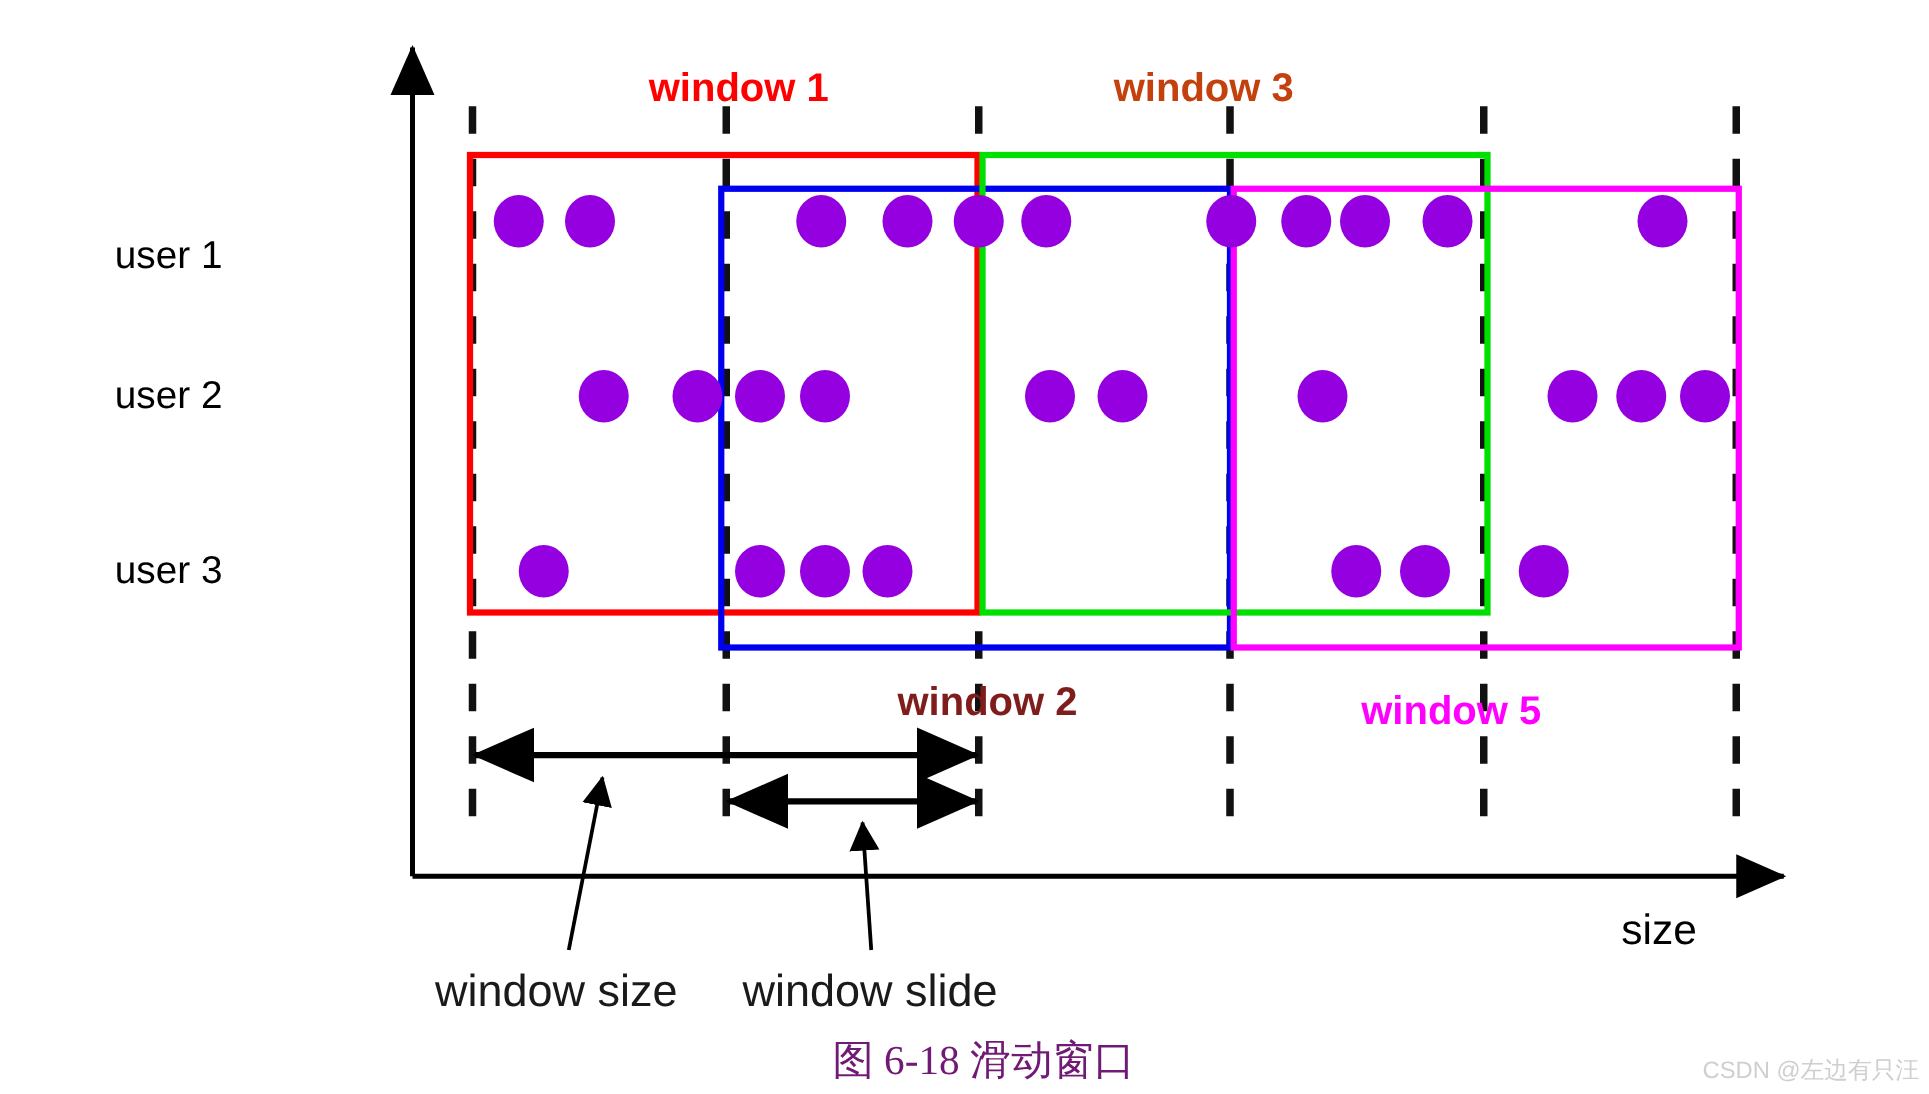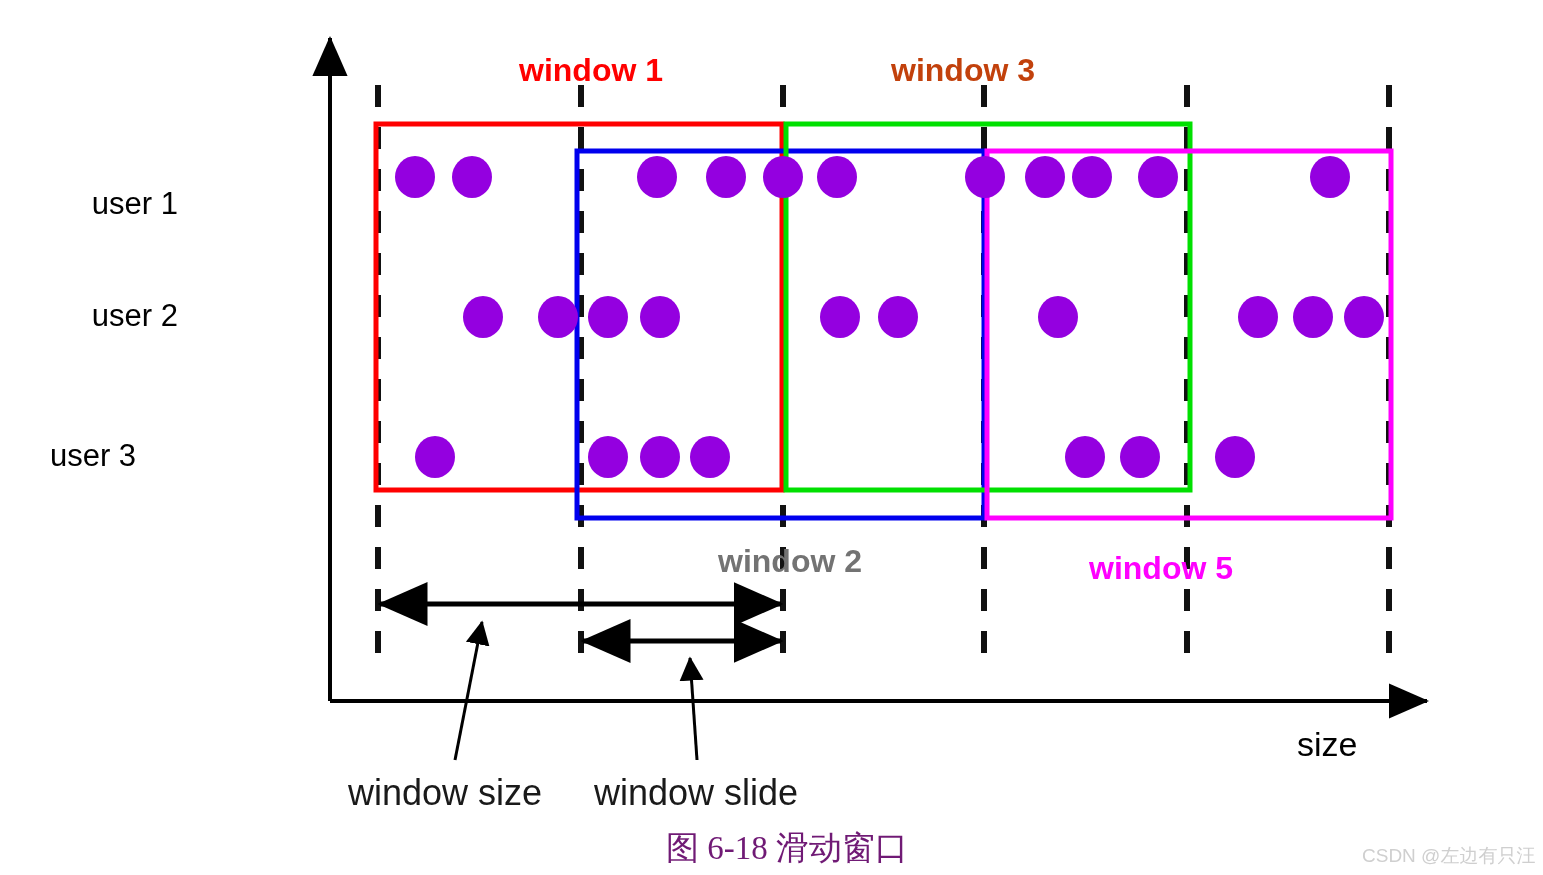--- a/index.html
+++ b/index.html
@@ -108,25 +108,25 @@
     <g id="annotation-arrows">
         <line x1="380" y1="604" x2="781" y2="604" stroke="#000" stroke-width="5" marker-end="url(#arrow-blk)" marker-start="url(#arrow-blk-start)"></line>
         <line x1="455" y1="760" x2="482" y2="622" stroke="#000" stroke-width="3" marker-end="url(#arrow-thin)"></line>
         <line x1="583" y1="641" x2="781" y2="641" stroke="#000" stroke-width="5" marker-end="url(#arrow-blk)" marker-start="url(#arrow-blk-start)"></line>
         <line x1="697" y1="760" x2="690" y2="658" stroke="#000" stroke-width="3" marker-end="url(#arrow-thin)"></line>
       </g>
   </svg>
 
   <div class="row-label" style="left:8px;top:158px;margin-top:28px;">user 1</div>
   <div class="row-label" style="left:8px;top:298px;">user 2</div>
-  <div class="row-label" style="left:8px;top:438px;text-align:center;">user 3</div>
+  <div class="row-label" style="left:8px;top:438px;">user 3</div>
 
   <div class="win-label" style="left:519px;top:52px;color:#ff0000;">window 1</div>
   <div class="win-label" style="left:891px;top:52px;color:#c2410c;">window 3</div>
-  <div class="win-label" style="left:718px;top:543px;color:#737373;">window 2</div>
+  <div class="win-label" style="left:718px;top:543px;color:#7f1d1d;">window 2</div>
   <div class="win-label" style="left:1089px;top:550px;color:#ff00ff;">window 5</div>
 
   <div class="ann-label" style="left:348px;top:772px;">window size</div>
   <div class="ann-label" style="left:594px;top:772px;">window slide</div>
 
   <div class="axis-label" style="left:1297px;top:725px;">size</div>
 
   <div class="caption" style="left:666px;top:826px;">图 6-18 滑动窗口</div>
 
   <div class="watermark" style="left:1352px;top:843px;margin-left:10px;">CSDN @左边有只汪</div>

